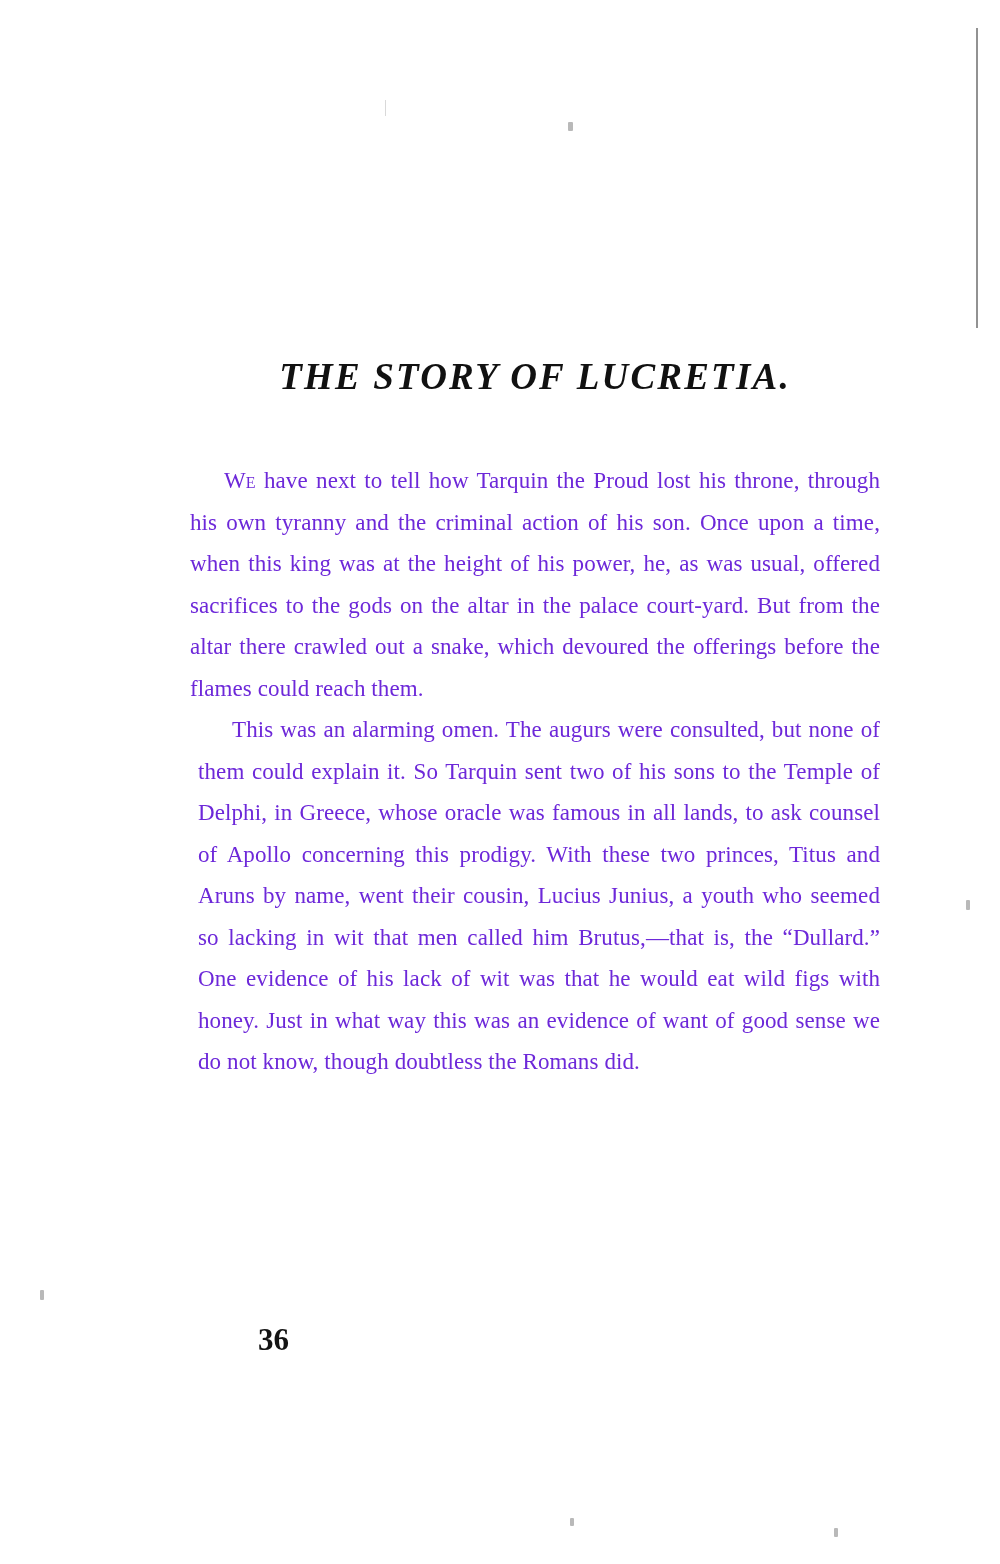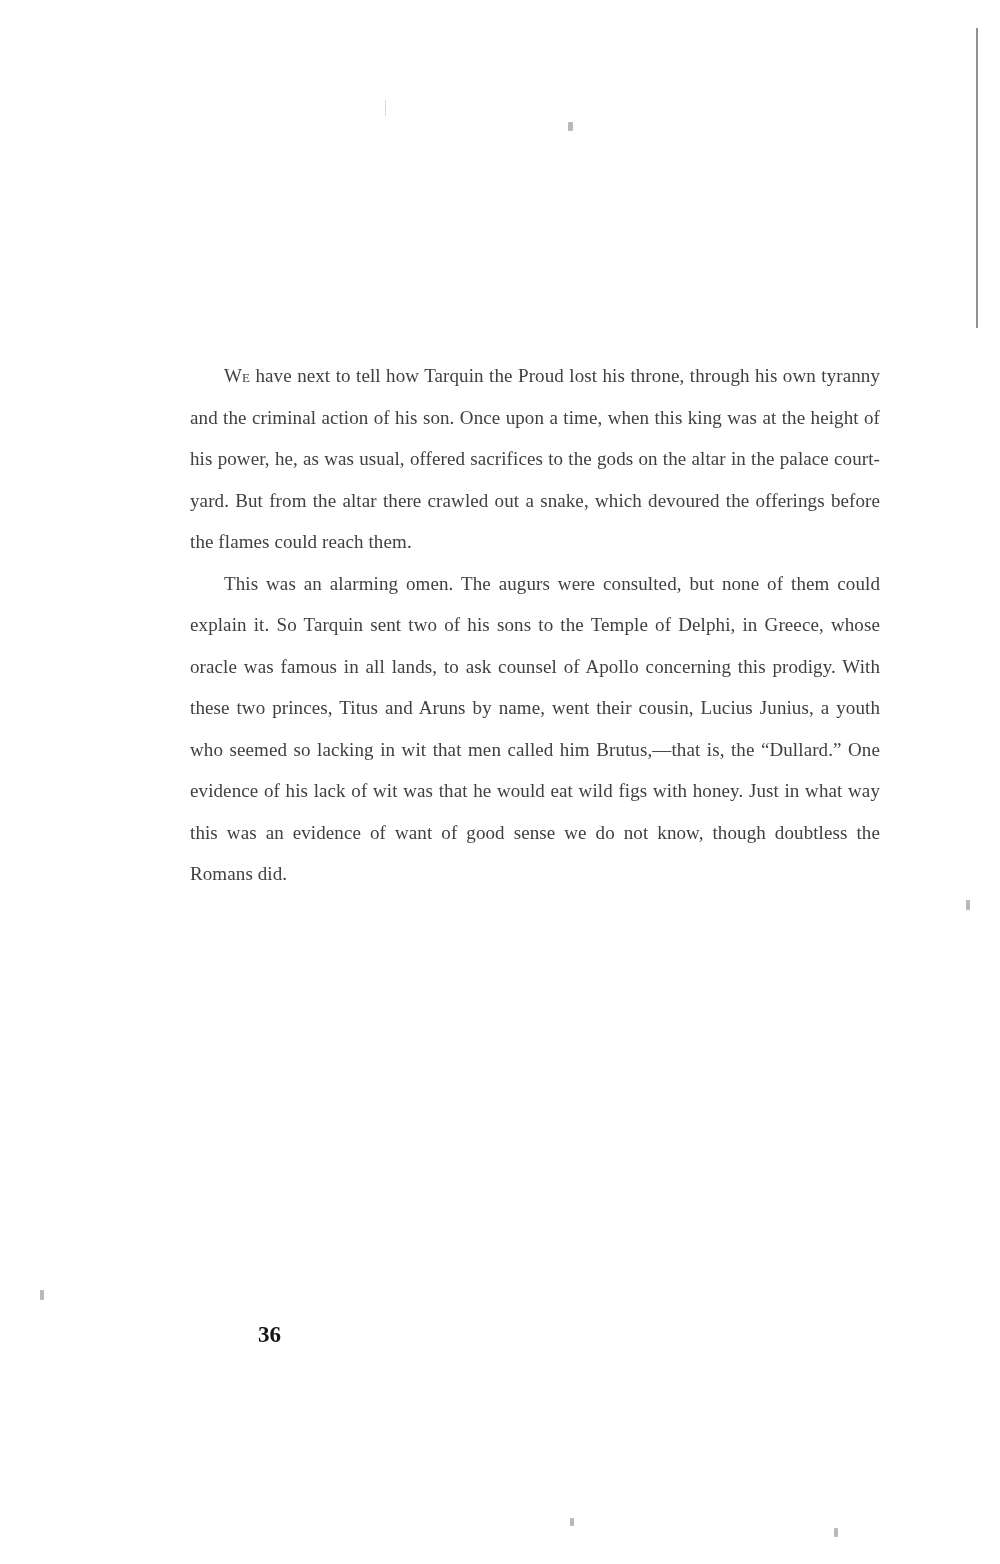--- a/index.html
+++ b/index.html
@@ -58,41 +58,42 @@
     font-size: 37px;
     letter-spacing: 2.2px;
     text-align: center;
     margin: 0 0 62px 0;
     white-space: nowrap;
     color: #111;
   }
 
   p.body-par {
     margin: 0;
-    font-size: 19px;
+    font-size: 23px;
     line-height: 41.5px;
     text-align: justify;
     text-justify: inter-word;
     text-indent: 34px;
-    color: #404040;
+    color: #6d28d9;
     letter-spacing: 0.1px;
   }
   p.body-par + p.body-par {
     margin-top: 0;
+    margin-left: 8px;
   }
 
   .smallcaps-lead {
     font-variant: small-caps;
   }
 
   .page-number {
     position: absolute;
     left: 258px;
     top: 1322px;
-    font-size: 23px;
+    font-size: 31px;
     font-weight: 700;
     color: #141414;
   }
 
   .bottom-speck-1 {
     left: 570px;
     top: 1518px;
     width: 4px;
     height: 8px;
     border-radius: 1px;
@@ -142,20 +143,21 @@
   <div class="edge-mark edge-right-rule"></div>
   <div class="speck top-speck"></div>
   <div class="edge-mark light-rule-top"></div>
   <div class="speck mid-speck-left"></div>
   <div class="speck mid-speck-right"></div>
   <div class="speck bottom-speck-1"></div>
   <div class="speck bottom-speck-2"></div>
 
   <div class="text-column">
 
+    <h1 class="chapter-title">THE STORY OF LUCRETIA.</h1>
 
     <p class="body-par"><span class="smallcaps-lead">We</span> have next to tell how Tarquin the Proud lost his throne, through his own tyranny and the criminal action of his son.   Once upon a time, when this king was at the height of his power, he, as was usual, offered sacrifices to the gods on the altar in the palace court-yard.   But from the altar there crawled out a snake, which devoured the offerings before the flames could reach them.</p>
 
     <p class="body-par">This was an alarming omen.   The augurs were consulted, but none of them could explain it.   So Tarquin sent two of his sons to the Temple of Delphi, in Greece, whose oracle was famous in all lands, to ask counsel of Apollo concerning this prodigy.   With these two princes, Titus and Aruns by name, went their cousin, Lucius Junius, a youth who seemed so lacking in wit that men called him Brutus,—that is, the “Dullard.”   One evidence of his lack of wit was that he would eat wild figs with honey.   Just in what way this was an evidence of want of good sense we do not know, though doubtless the Romans did.</p>
 
 
   </div>
 
   <div class="page-number">36</div>
 

